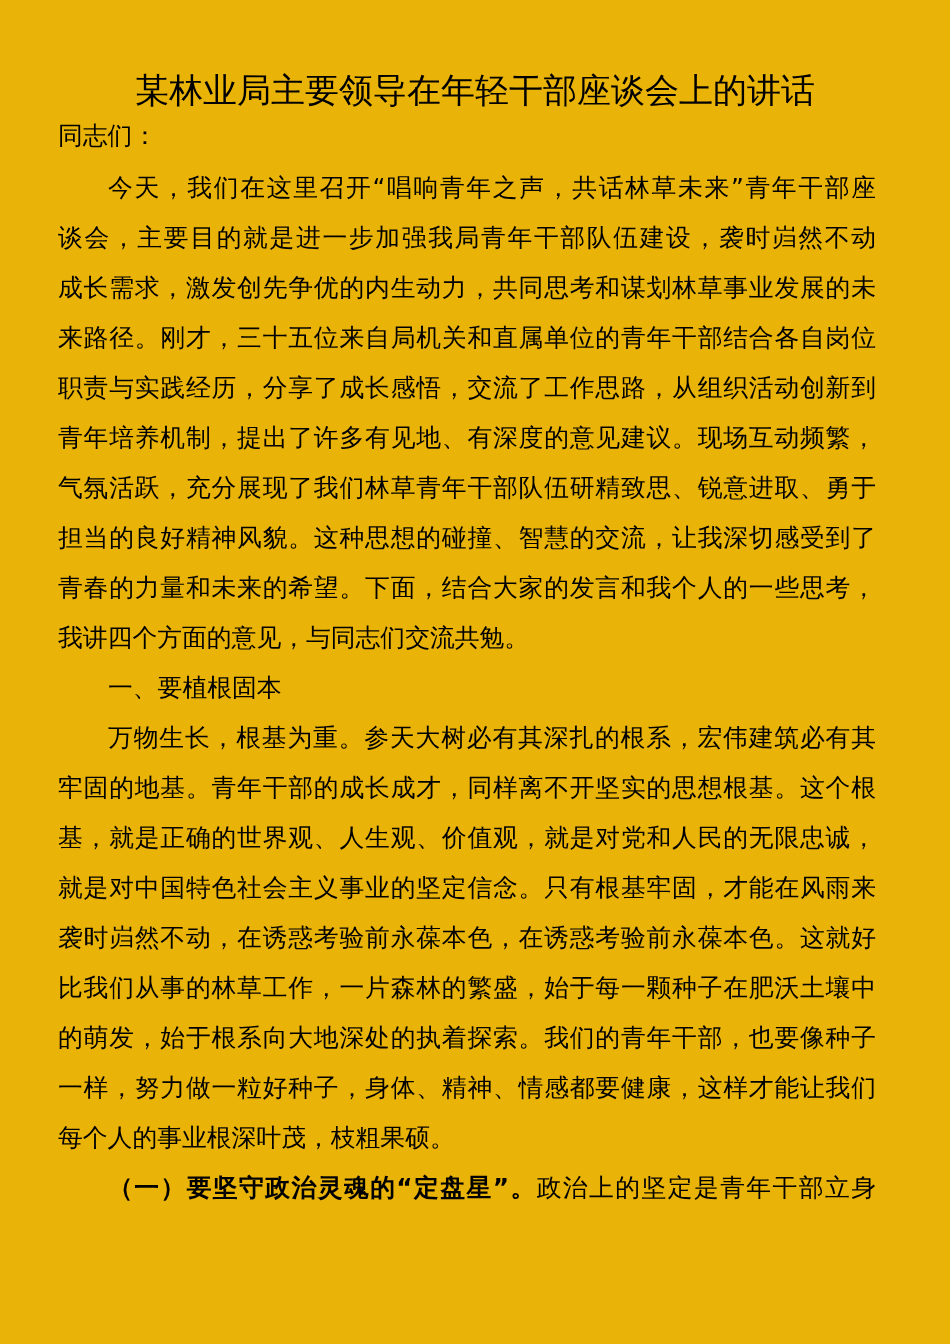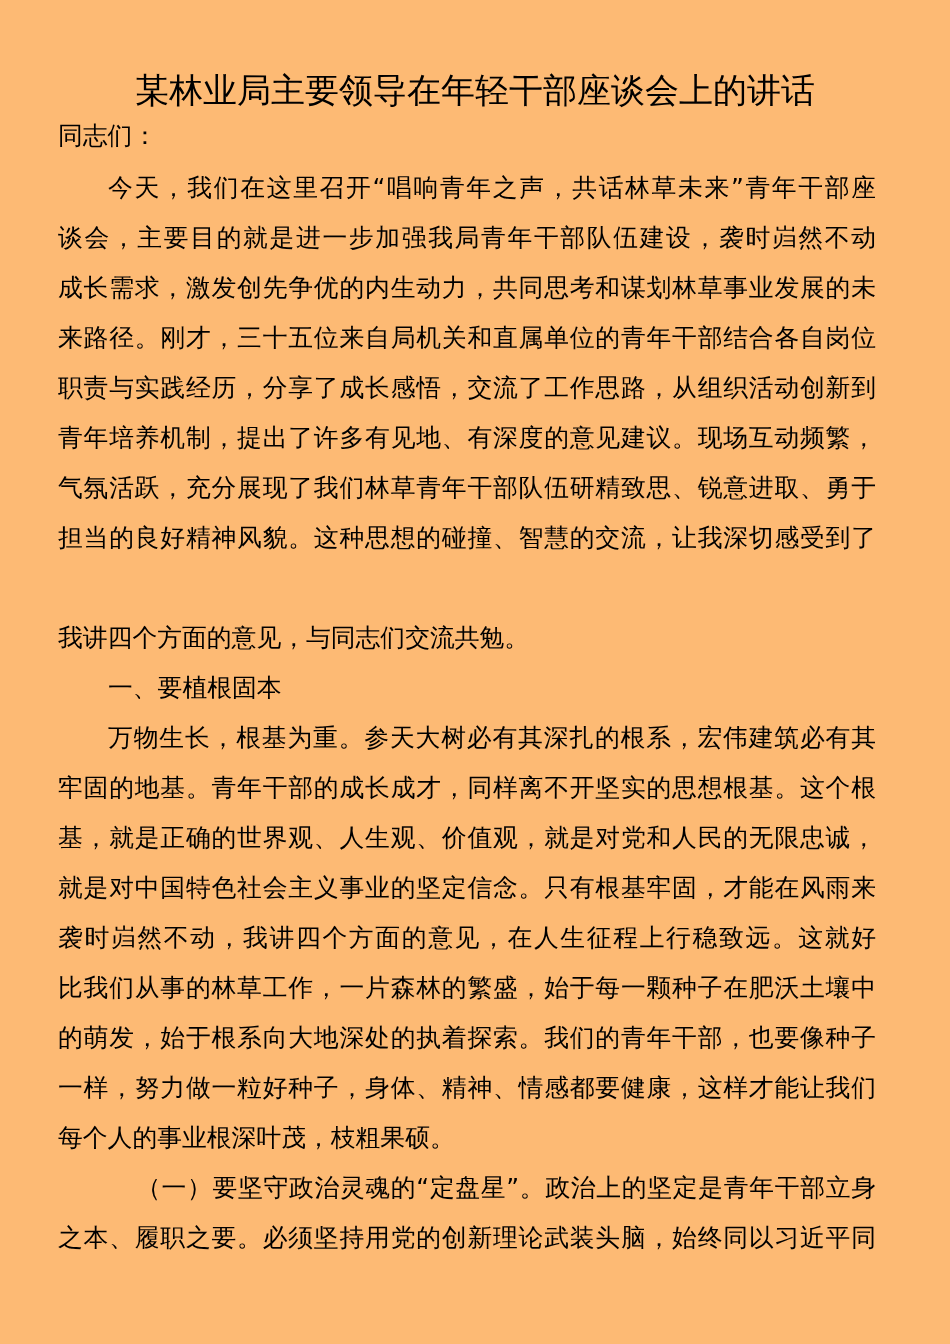--- a/index.html
+++ b/index.html
@@ -1,52 +1,52 @@
 <!DOCTYPE html>
 <html><head>
 <meta charset="utf-8">
 <style>
   html, body { margin: 0; padding: 0; background: #ffffff; }
   body { width: 950px; height: 1344px; position: relative; overflow: hidden;
          font-family: "DejaVu Sans", "Liberation Sans", sans-serif; color: #000; }
-  .page { position: absolute; left: 0; top: 0; width: 950px; height: 1344px; background: #fdba74; }
+  .page { position: absolute; left: 0; top: 0; width: 950px; height: 1344px; background: #eab308; }
   .title { position: absolute; left: 0; width: 950px; top: 68px; text-align: center;
            font-size: 34px; line-height: 44px; white-space: nowrap; }
   .line { position: absolute; left: 58px; width: 818px; height: 50px;
           font-size: 24.8px; line-height: 50px; white-space: nowrap;
           text-align: justify; text-align-last: justify; }
   .line.last { text-align-last: left; }
   .indent { left: 108px; width: 768px; }
-  .bold { font-weight: normal; margin-left: 28px; }
+  .bold { font-weight: bold; }
 </style>
 </head>
 <body>
 
 <div class="page">
   <div class="title">某林业局主要领导在年轻干部座谈会上的讲话</div>
 
   <div class="line last" style="top:111px;">同志们：</div>
 
   <div class="line indent" style="top:163px;">今天，我们在这里召开“唱响青年之声，共话林草未来”青年干部座</div>
   <div class="line" style="top:213px;">谈会，主要目的就是进一步加强我局青年干部队伍建设，袭时岿然不动</div>
   <div class="line" style="top:263px;">成长需求，激发创先争优的内生动力，共同思考和谋划林草事业发展的未</div>
   <div class="line" style="top:363px;">职责与实践经历，分享了成长感悟，交流了工作思路，从组织活动创新到</div>
   <div class="line" style="top:313px;">来路径。刚才，三十五位来自局机关和直属单位的青年干部结合各自岗位</div>
   <div class="line" style="top:413px;">青年培养机制，提出了许多有见地、有深度的意见建议。现场互动频繁，</div>
   <div class="line" style="top:463px;">气氛活跃，充分展现了我们林草青年干部队伍研精致思、锐意进取、勇于</div>
   <div class="line" style="top:513px;">担当的良好精神风貌。这种思想的碰撞、智慧的交流，让我深切感受到了</div>
+  <div class="line" style="top:563px;">青春的力量和未来的希望。下面，结合大家的发言和我个人的一些思考，</div>
   <div class="line last" style="top:613px;">我讲四个方面的意见，与同志们交流共勉。</div>
 
   <div class="line indent last" style="top:663px;">一、要植根固本</div>
 
   <div class="line indent" style="top:713px;">万物生长，根基为重。参天大树必有其深扎的根系，宏伟建筑必有其</div>
   <div class="line" style="top:813px;">基，就是正确的世界观、人生观、价值观，就是对党和人民的无限忠诚，</div>
   <div class="line" style="top:763px;">牢固的地基。青年干部的成长成才，同样离不开坚实的思想根基。这个根</div>
   <div class="line" style="top:863px;">就是对中国特色社会主义事业的坚定信念。只有根基牢固，才能在风雨来</div>
-  <div class="line" style="top:913px;">袭时岿然不动，我讲四个方面的意见，在人生征程上行稳致远。这就好</div>
+  <div class="line" style="top:913px;">袭时岿然不动，在诱惑考验前永葆本色，在诱惑考验前永葆本色。这就好</div>
   <div class="line" style="top:963px;">比我们从事的林草工作，一片森林的繁盛，始于每一颗种子在肥沃土壤中</div>
   <div class="line" style="top:1013px;">的萌发，始于根系向大地深处的执着探索。我们的青年干部，也要像种子</div>
   <div class="line" style="top:1063px;">一样，努力做一粒好种子，身体、精神、情感都要健康，这样才能让我们</div>
   <div class="line last" style="top:1113px;">每个人的事业根深叶茂，枝粗果硕。</div>
 
   <div class="line indent" style="top:1163px;"><span class="bold">（一）要坚守政治灵魂的“定盘星”。</span><span>政治上的坚定是青年干部立身</span></div>
-  <div class="line" style="top:1213px;">之本、履职之要。必须坚持用党的创新理论武装头脑，始终同以习近平同</div>
 </div>
 
 </body></html>

